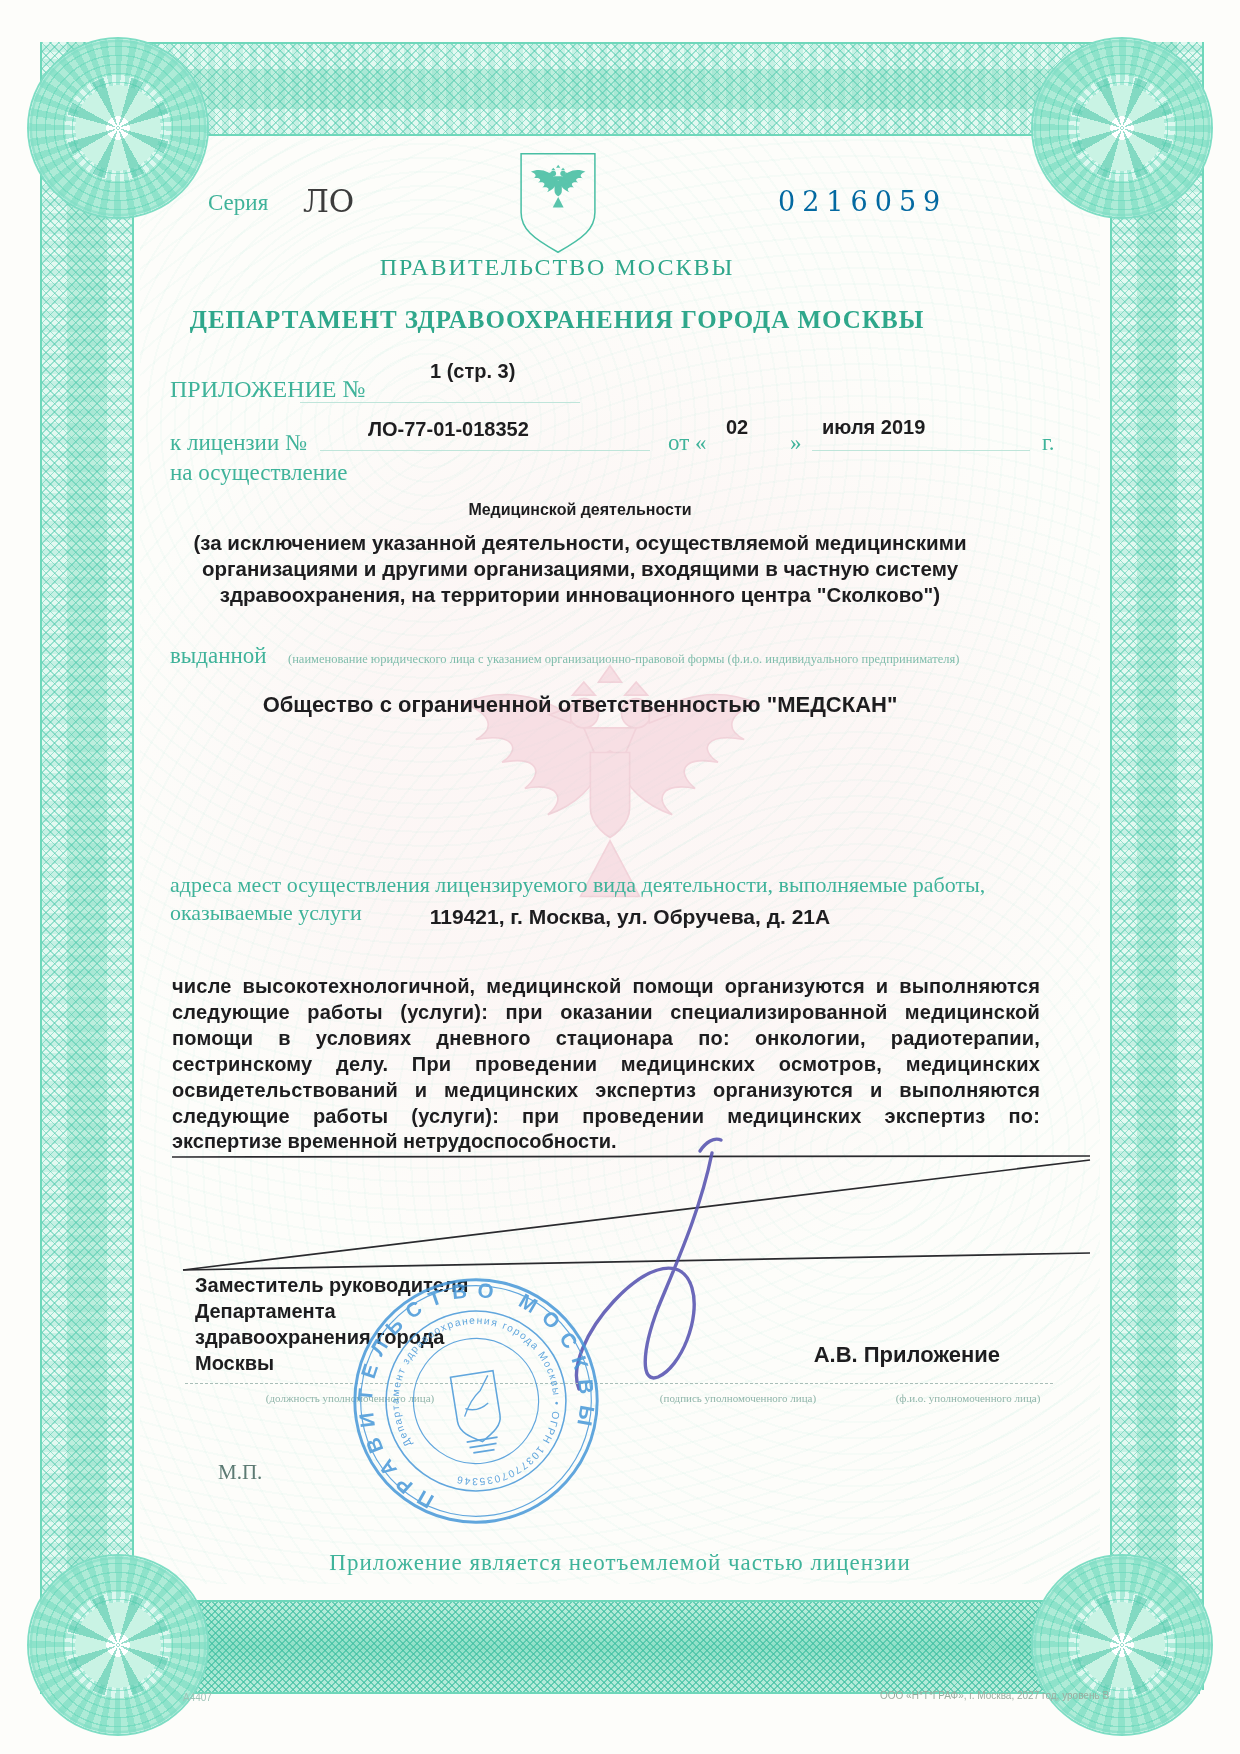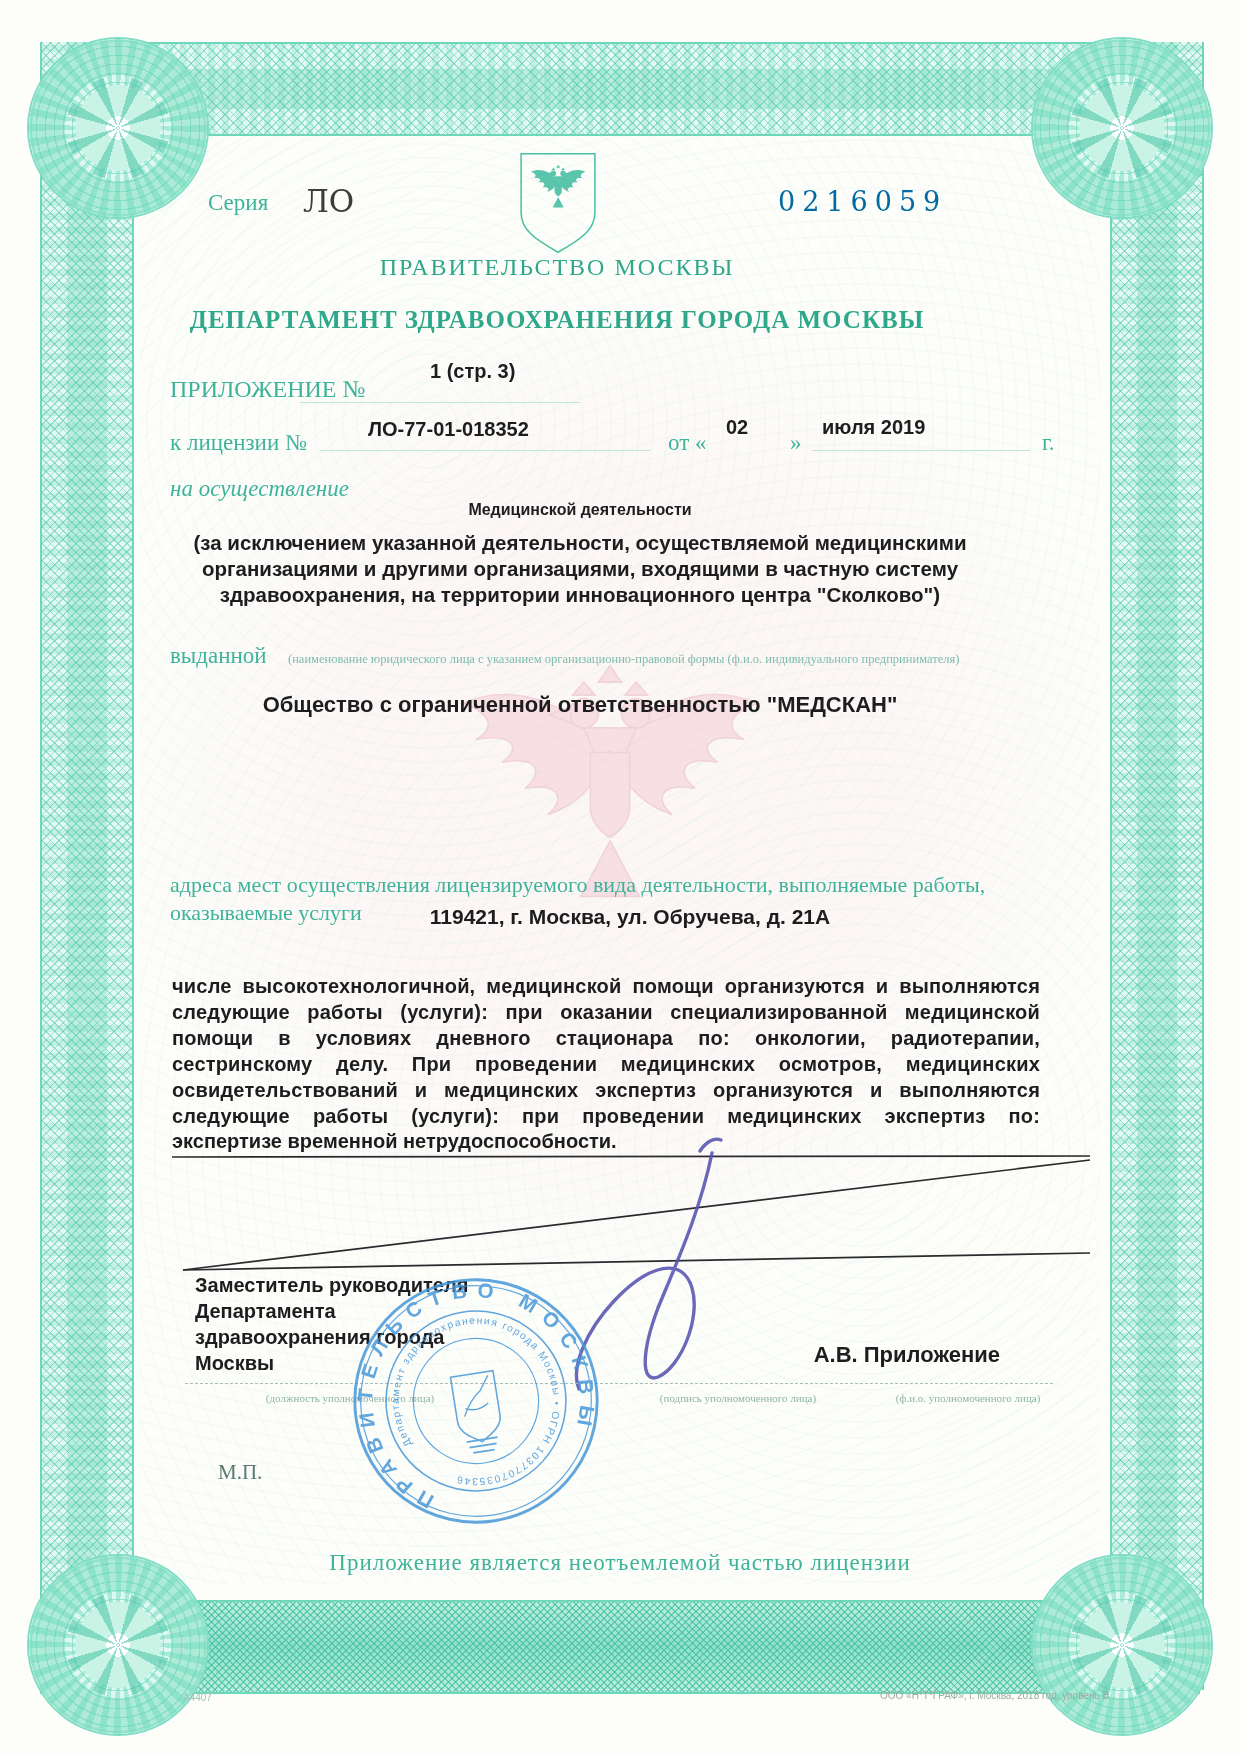--- a/index.html
+++ b/index.html
@@ -111,21 +111,21 @@
   <div class="abs teal" style="left:170px;top:430px;font-size:23px;">к лицензии №</div>
   <div class="abs ink" style="left:368px;top:418px;font-size:20px;">ЛО-77-01-018352</div>
   <div class="abs fill-line" style="left:320px;top:432px;width:330px;height:18px;"></div>
   <div class="abs teal" style="left:668px;top:430px;font-size:23px;">от «</div>
   <div class="abs ink" style="left:726px;top:416px;font-size:20px;">02</div>
   <div class="abs teal" style="left:790px;top:430px;font-size:23px;">»</div>
   <div class="abs ink" style="left:822px;top:416px;font-size:20px;">июля 2019</div>
   <div class="abs fill-line" style="left:812px;top:432px;width:218px;height:18px;"></div>
   <div class="abs teal" style="left:1042px;top:430px;font-size:23px;">г.</div>
 
-  <div class="abs teal" style="left:170px;top:476px;font-size:23px;font-style:italic;">на осуществление</div>
+  <div class="abs teal" style="left:170px;top:460px;font-size:23px;">на осуществление</div>
   <div class="abs ink center-770" style="top:501px;font-size:16px;left:190px;width:780px;">Медицинской деятельности</div>
   <div class="abs ink" style="left:180px;top:530px;width:800px;text-align:center;font-size:20.5px;line-height:26px;font-weight:bold;">(за исключением указанной деятельности, осуществляемой медицинскими организациями и другими организациями, входящими в частную систему здравоохранения, на территории инновационного центра "Сколково")</div>
 
   <div class="abs teal" style="left:170px;top:643px;font-size:23px;">выданной</div>
   <div class="abs smallcap" style="left:288px;top:652px;width:780px;">(наименование юридического лица с указанием организационно-правовой формы  (ф.и.о. индивидуального предпринимателя)</div>
   <div class="abs ink" style="left:190px;top:692px;width:780px;text-align:center;font-size:22px;">Общество с ограниченной ответственностью "МЕДСКАН"</div>
 
   <div class="abs teal" style="left:170px;top:872px;font-size:22px;">адреса мест осуществления лицензируемого вида деятельности, выполняемые работы,</div>
   <div class="abs teal" style="left:170px;top:900px;font-size:22px;">оказываемые услуги</div>
   <div class="abs ink" style="left:350px;top:905px;width:560px;text-align:center;font-size:21px;">119421, г. Москва, ул. Обручева, д. 21А</div>
@@ -184,15 +184,15 @@
         <path d="M118,146 q8,-16 20,-24 l10,-14" stroke-width="1.4"></path>
         <path d="M120,138 q12,6 24,-2" stroke-width="1.4"></path>
         <path d="M116,172 h32 M118,178 h28 M121,184 h22" stroke-width="1.8"></path>
       </g>
     </g>
   </svg>
 
   <div class="abs" style="left:218px;top:1460px;font-size:21px;color:#5c7a73;">М.П.</div>
   <div class="abs teal" style="left:170px;top:1550px;width:900px;text-align:center;font-size:23px;letter-spacing:1px;">Приложение является неотъемлемой частью лицензии</div>
   <div class="abs" style="left:183px;top:1692px;font-size:10px;color:#9cc4b8;font-family:'Liberation Sans',sans-serif;">А4407</div>
-  <div class="abs" style="left:880px;top:1690px;font-size:10px;color:#9aab9f;font-family:'Liberation Sans',sans-serif;">ООО «Н*Т*ГРАФ», г. Москва, 2018 год, уровень В</div>
+  <div class="abs" style="left:880px;top:1690px;font-size:10px;color:#9aab9f;font-family:'Liberation Sans',sans-serif;">ООО «Н*Т*ГРАФ», г. Москва, 2027 год, уровень В</div>
 
 </div>
 
 </body></html>

